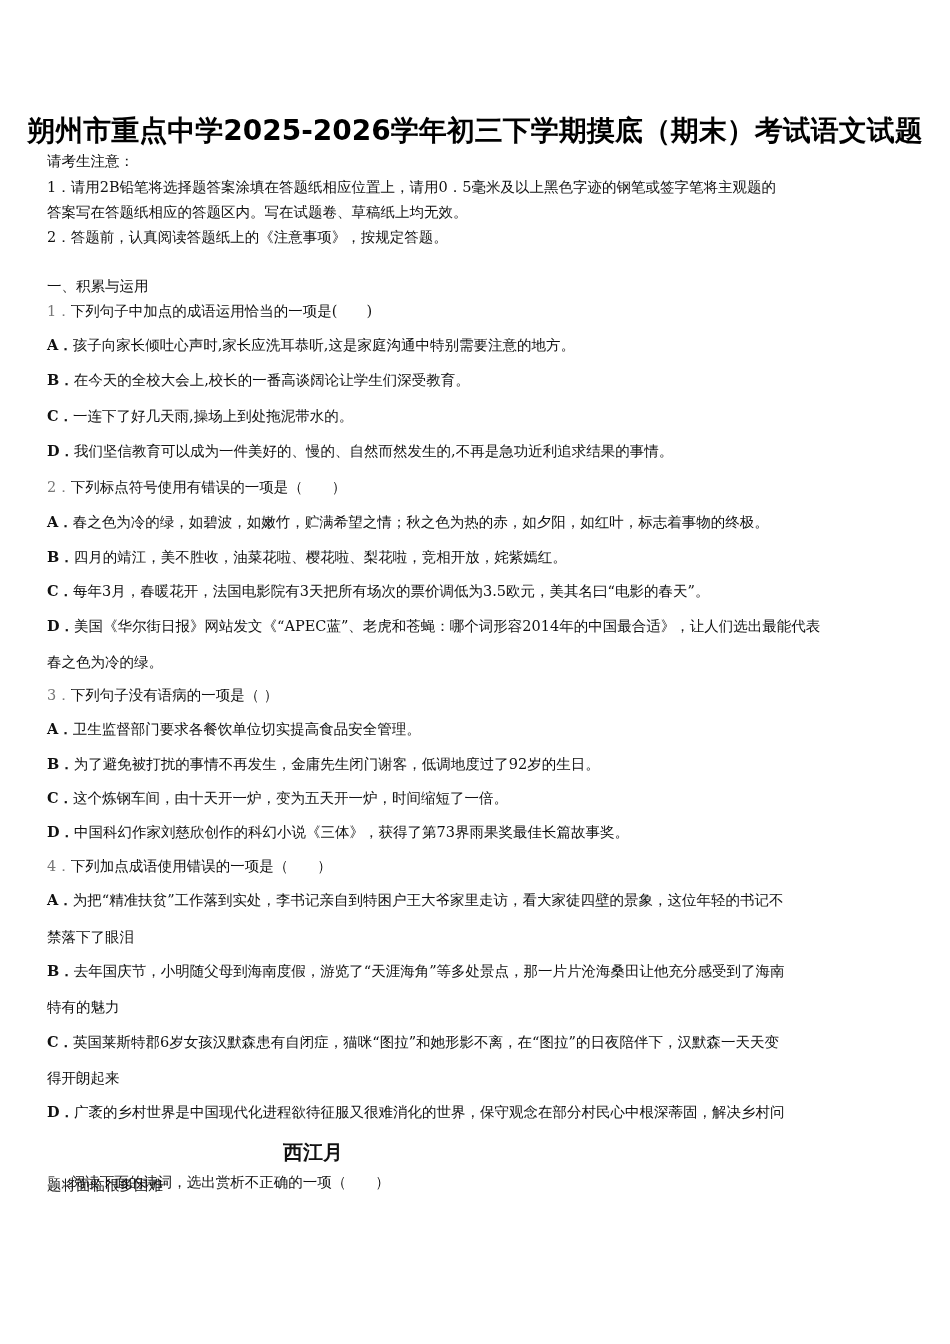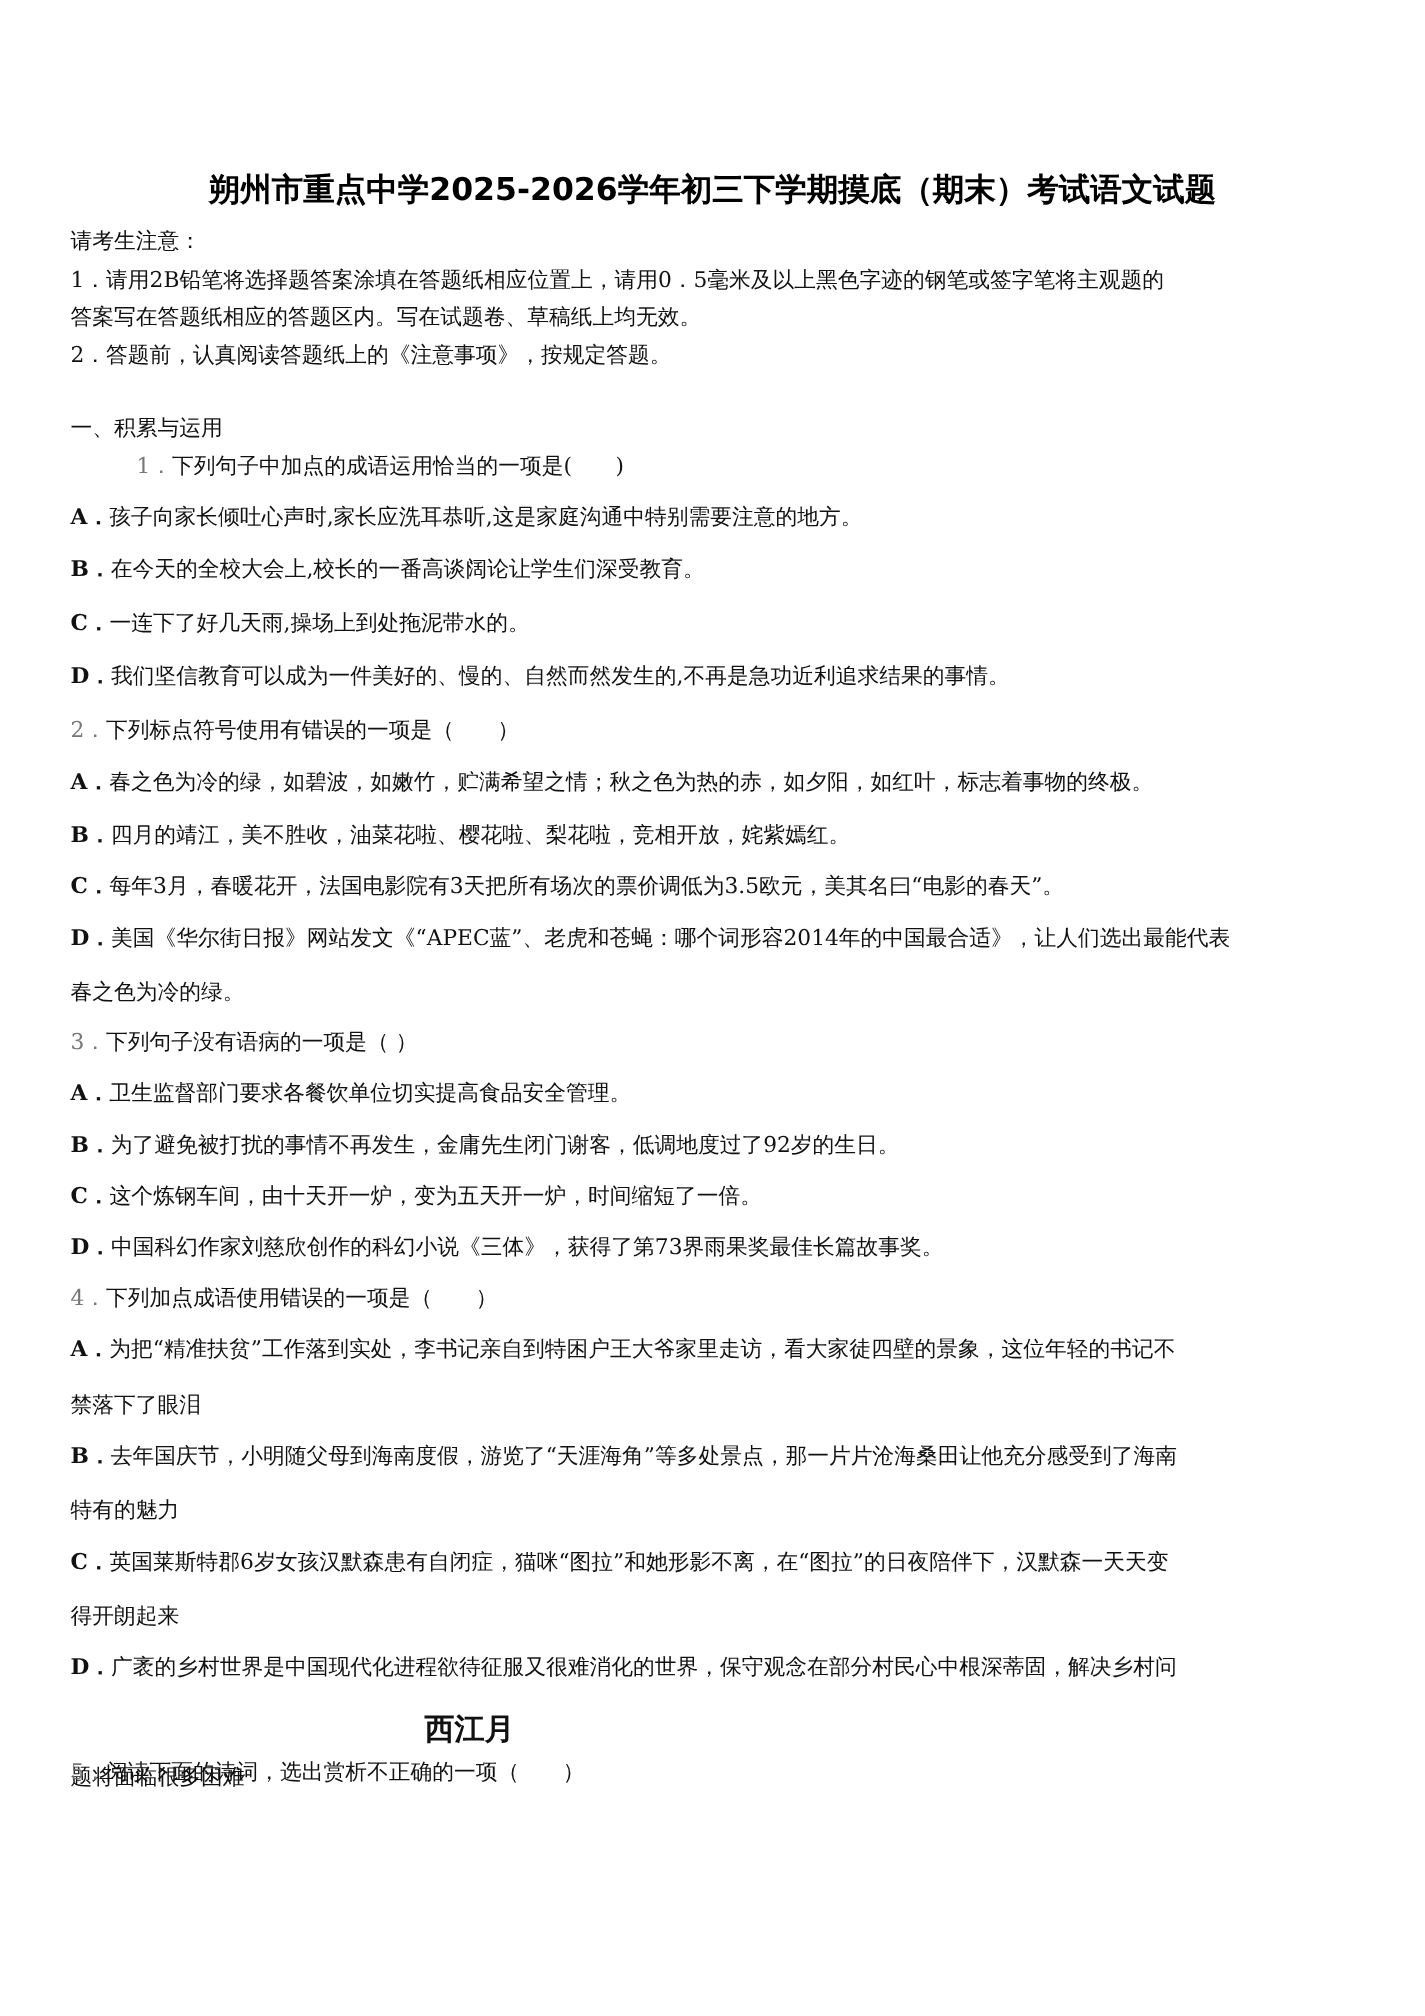--- a/index.html
+++ b/index.html
@@ -1,38 +1,38 @@
 <!DOCTYPE html>
 <html><head>
   <meta charset="utf-8">
   <style>
     html, body { margin: 0; padding: 0; background: #ffffff; }
     body { width: 950px; height: 1344px; position: relative; overflow: hidden;
            font-family: "DejaVu Serif", "Liberation Serif", serif; color: #111; }
     .title { position: absolute; top: 112px; left: 0; width: 950px; text-align: center;
              font-family: "DejaVu Sans", "Liberation Sans", sans-serif; font-weight: bold;
-             font-size: 21px; letter-spacing: 0px; color: #000; }
+             font-size: 28px; letter-spacing: 0px; color: #000; }
     .line { position: absolute; left: 47px; font-size: 14.5px; white-space: nowrap; line-height: 20px; }
     .num { color: #777; }
     .opt { font-weight: bold; }
     .poem-title { position: absolute; left: 283px; top: 1139px; font-size: 20px; font-weight: bold; }
   </style>
 </head>
 <body>
 
 <div class="title">朔州市重点中学2025-2026学年初三下学期摸底（期末）考试语文试题</div>
 
 <div class="line" style="top:151px;">请考生注意：</div>
 <div class="line" style="top:177px;">1．请用2B铅笔将选择题答案涂填在答题纸相应位置上，请用0．5毫米及以上黑色字迹的钢笔或签字笔将主观题的</div>
 <div class="line" style="top:202px;">答案写在答题纸相应的答题区内。写在试题卷、草稿纸上均无效。</div>
 <div class="line" style="top:227px;text-align:right;">2．答题前，认真阅读答题纸上的《注意事项》，按规定答题。</div>
 
 <div class="line" style="top:276px;">一、积累与运用</div>
 
-<div class="line" style="top:301px;margin-left:44px;"><span class="num">1．</span><span>下列句子中加点的成语运用恰当的一项是(　　)</span></div>
+<div class="line" style="top:301px;"><span class="num">1．</span><span>下列句子中加点的成语运用恰当的一项是(　　)</span></div>
 <div class="line" style="top:335px;"><span class="opt">A．</span><span>孩子向家长倾吐心声时,家长应洗耳恭听,这是家庭沟通中特别需要注意的地方。</span></div>
 <div class="line" style="top:370px;"><span class="opt">B．</span><span>在今天的全校大会上,校长的一番高谈阔论让学生们深受教育。</span></div>
 <div class="line" style="top:406px;"><span class="opt">C．</span><span>一连下了好几天雨,操场上到处拖泥带水的。</span></div>
 <div class="line" style="top:441px;"><span class="opt">D．</span><span>我们坚信教育可以成为一件美好的、慢的、自然而然发生的,不再是急功近利追求结果的事情。</span></div>
 
 <div class="line" style="top:477px;"><span class="num">2．</span><span>下列标点符号使用有错误的一项是（　　）</span></div>
 <div class="line" style="top:512px;"><span class="opt">A．</span><span>春之色为冷的绿，如碧波，如嫩竹，贮满希望之情；秋之色为热的赤，如夕阳，如红叶，标志着事物的终极。</span></div>
 <div class="line" style="top:547px;"><span class="opt">B．</span><span>四月的靖江，美不胜收，油菜花啦、樱花啦、梨花啦，竞相开放，姹紫嫣红。</span></div>
 <div class="line" style="top:581px;"><span class="opt">C．</span><span>每年3月，春暖花开，法国电影院有3天把所有场次的票价调低为3.5欧元，美其名曰“电影的春天”。</span></div>
 <div class="line" style="top:616px;"><span class="opt">D．</span><span>美国《华尔街日报》网站发文《“APEC蓝”、老虎和苍蝇：哪个词形容2014年的中国最合适》，让人们选出最能代表</span></div>

